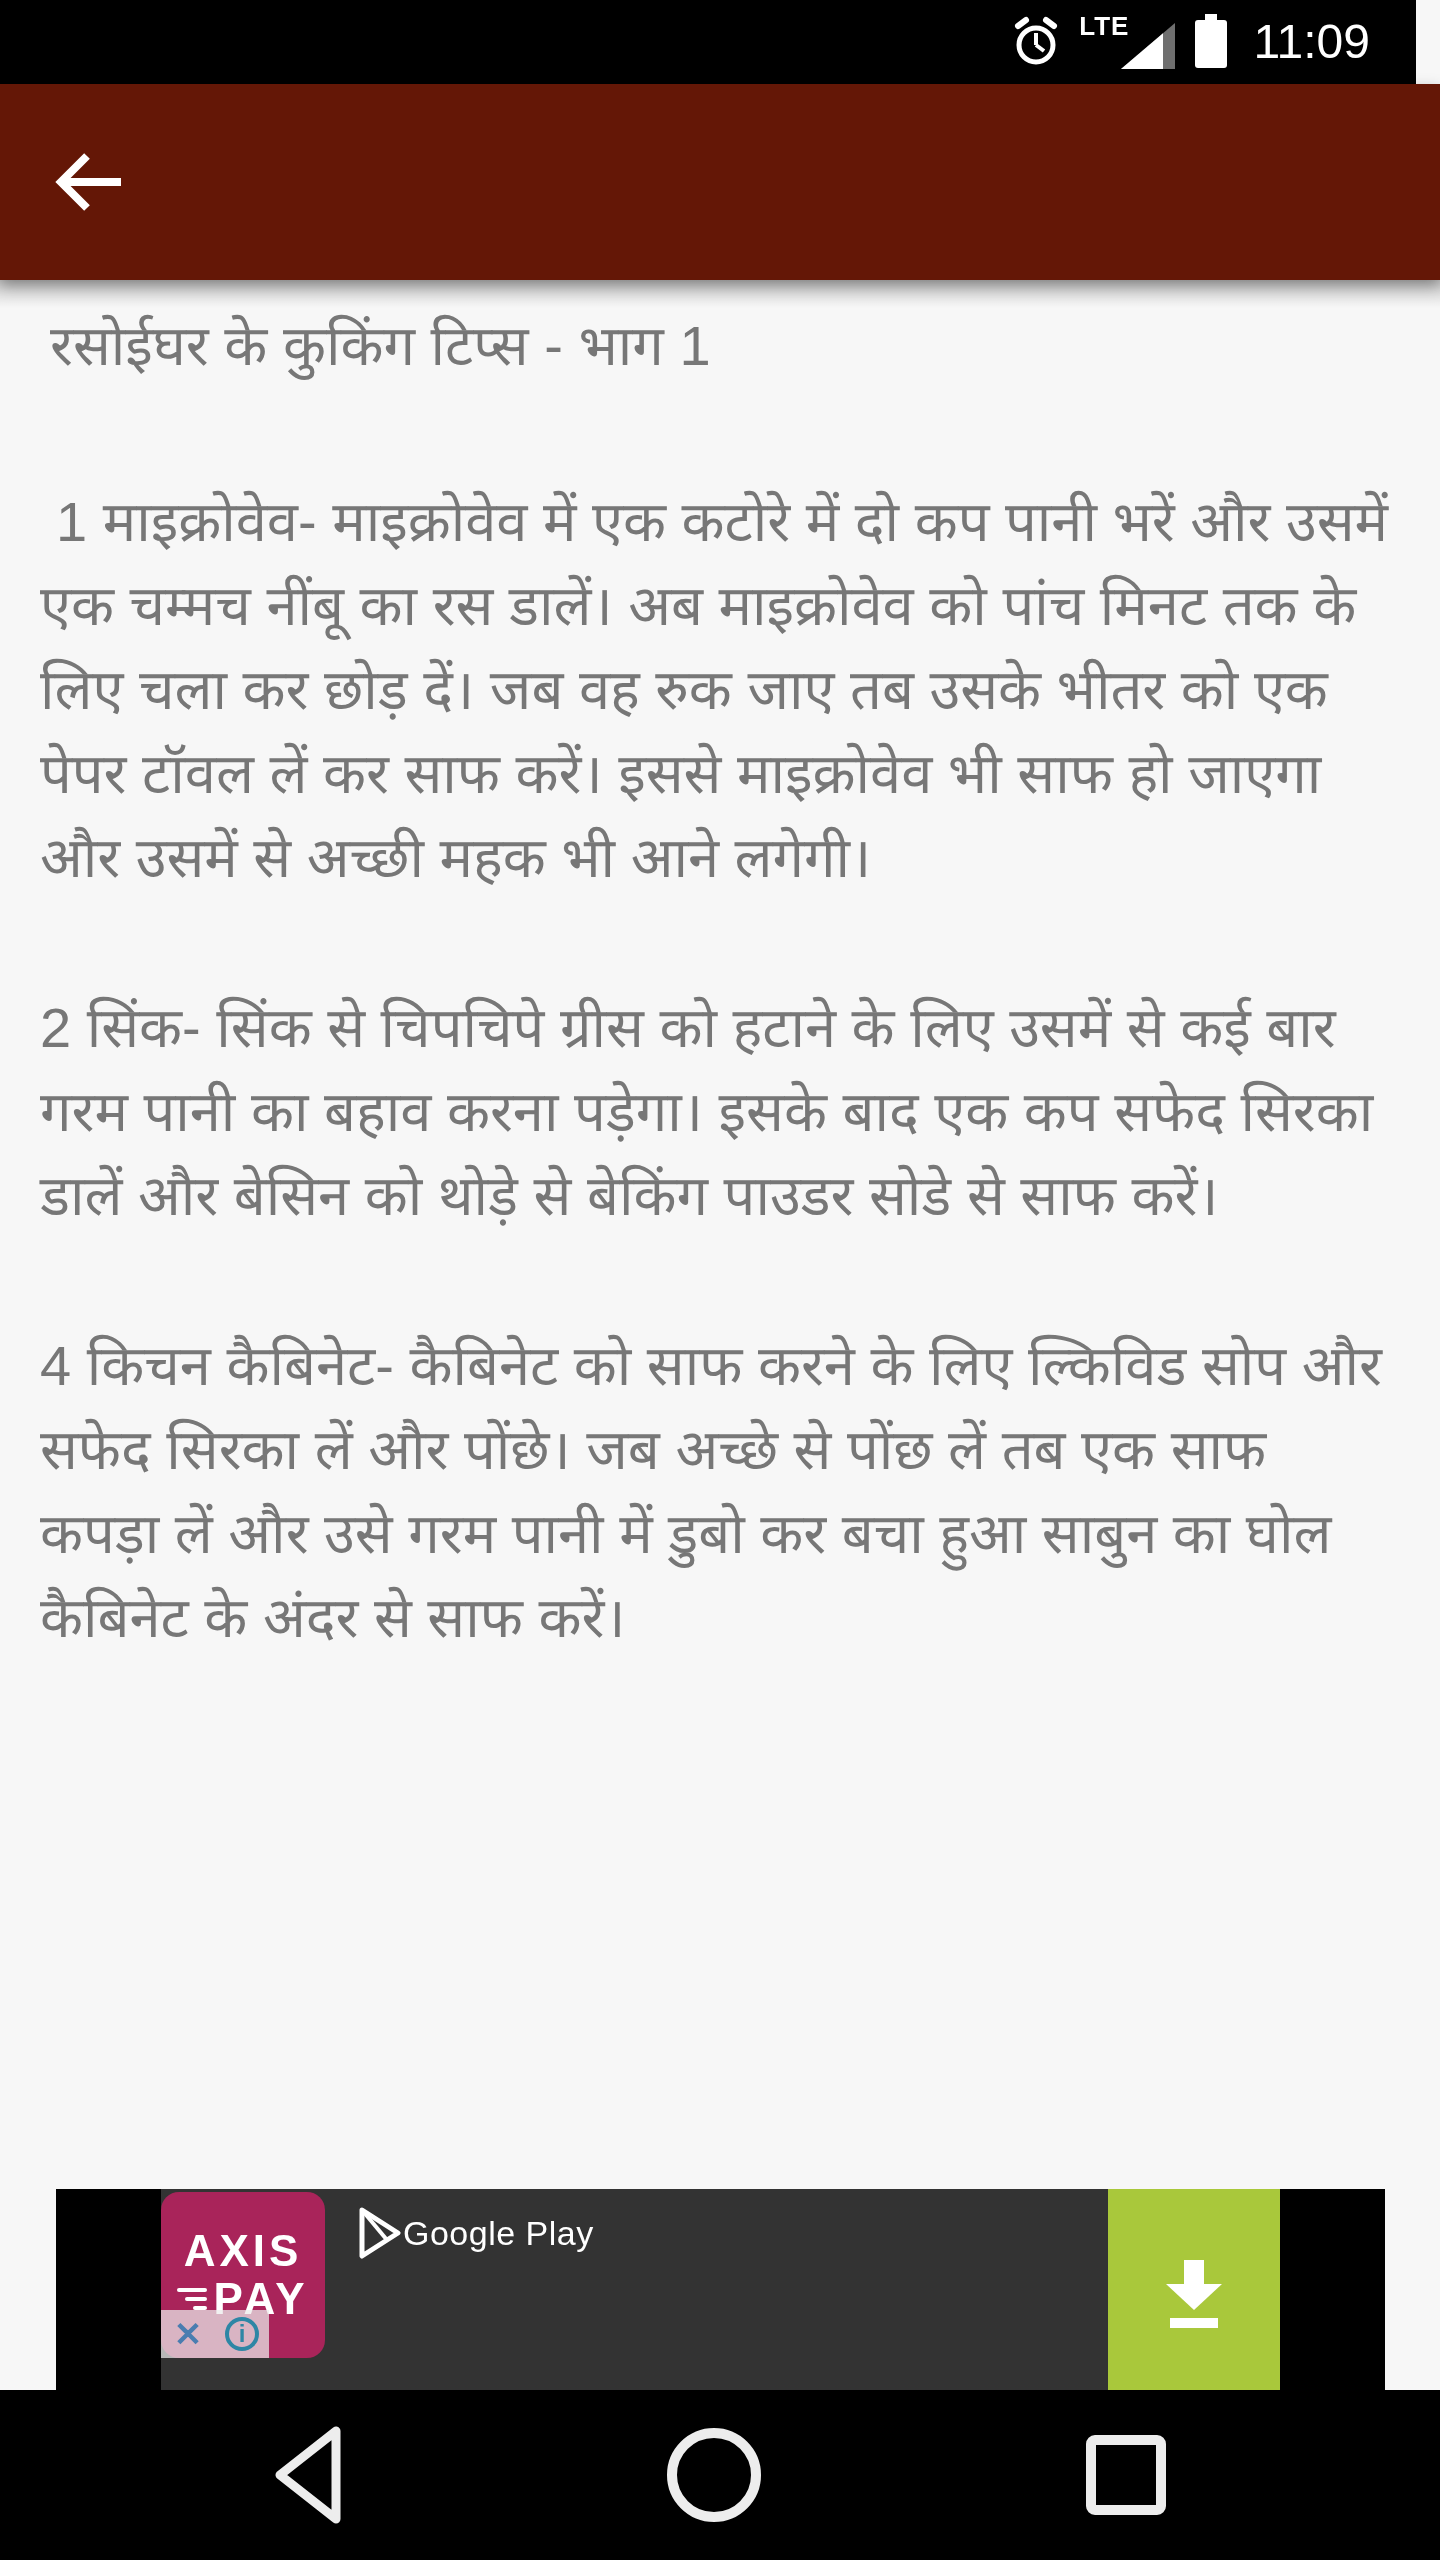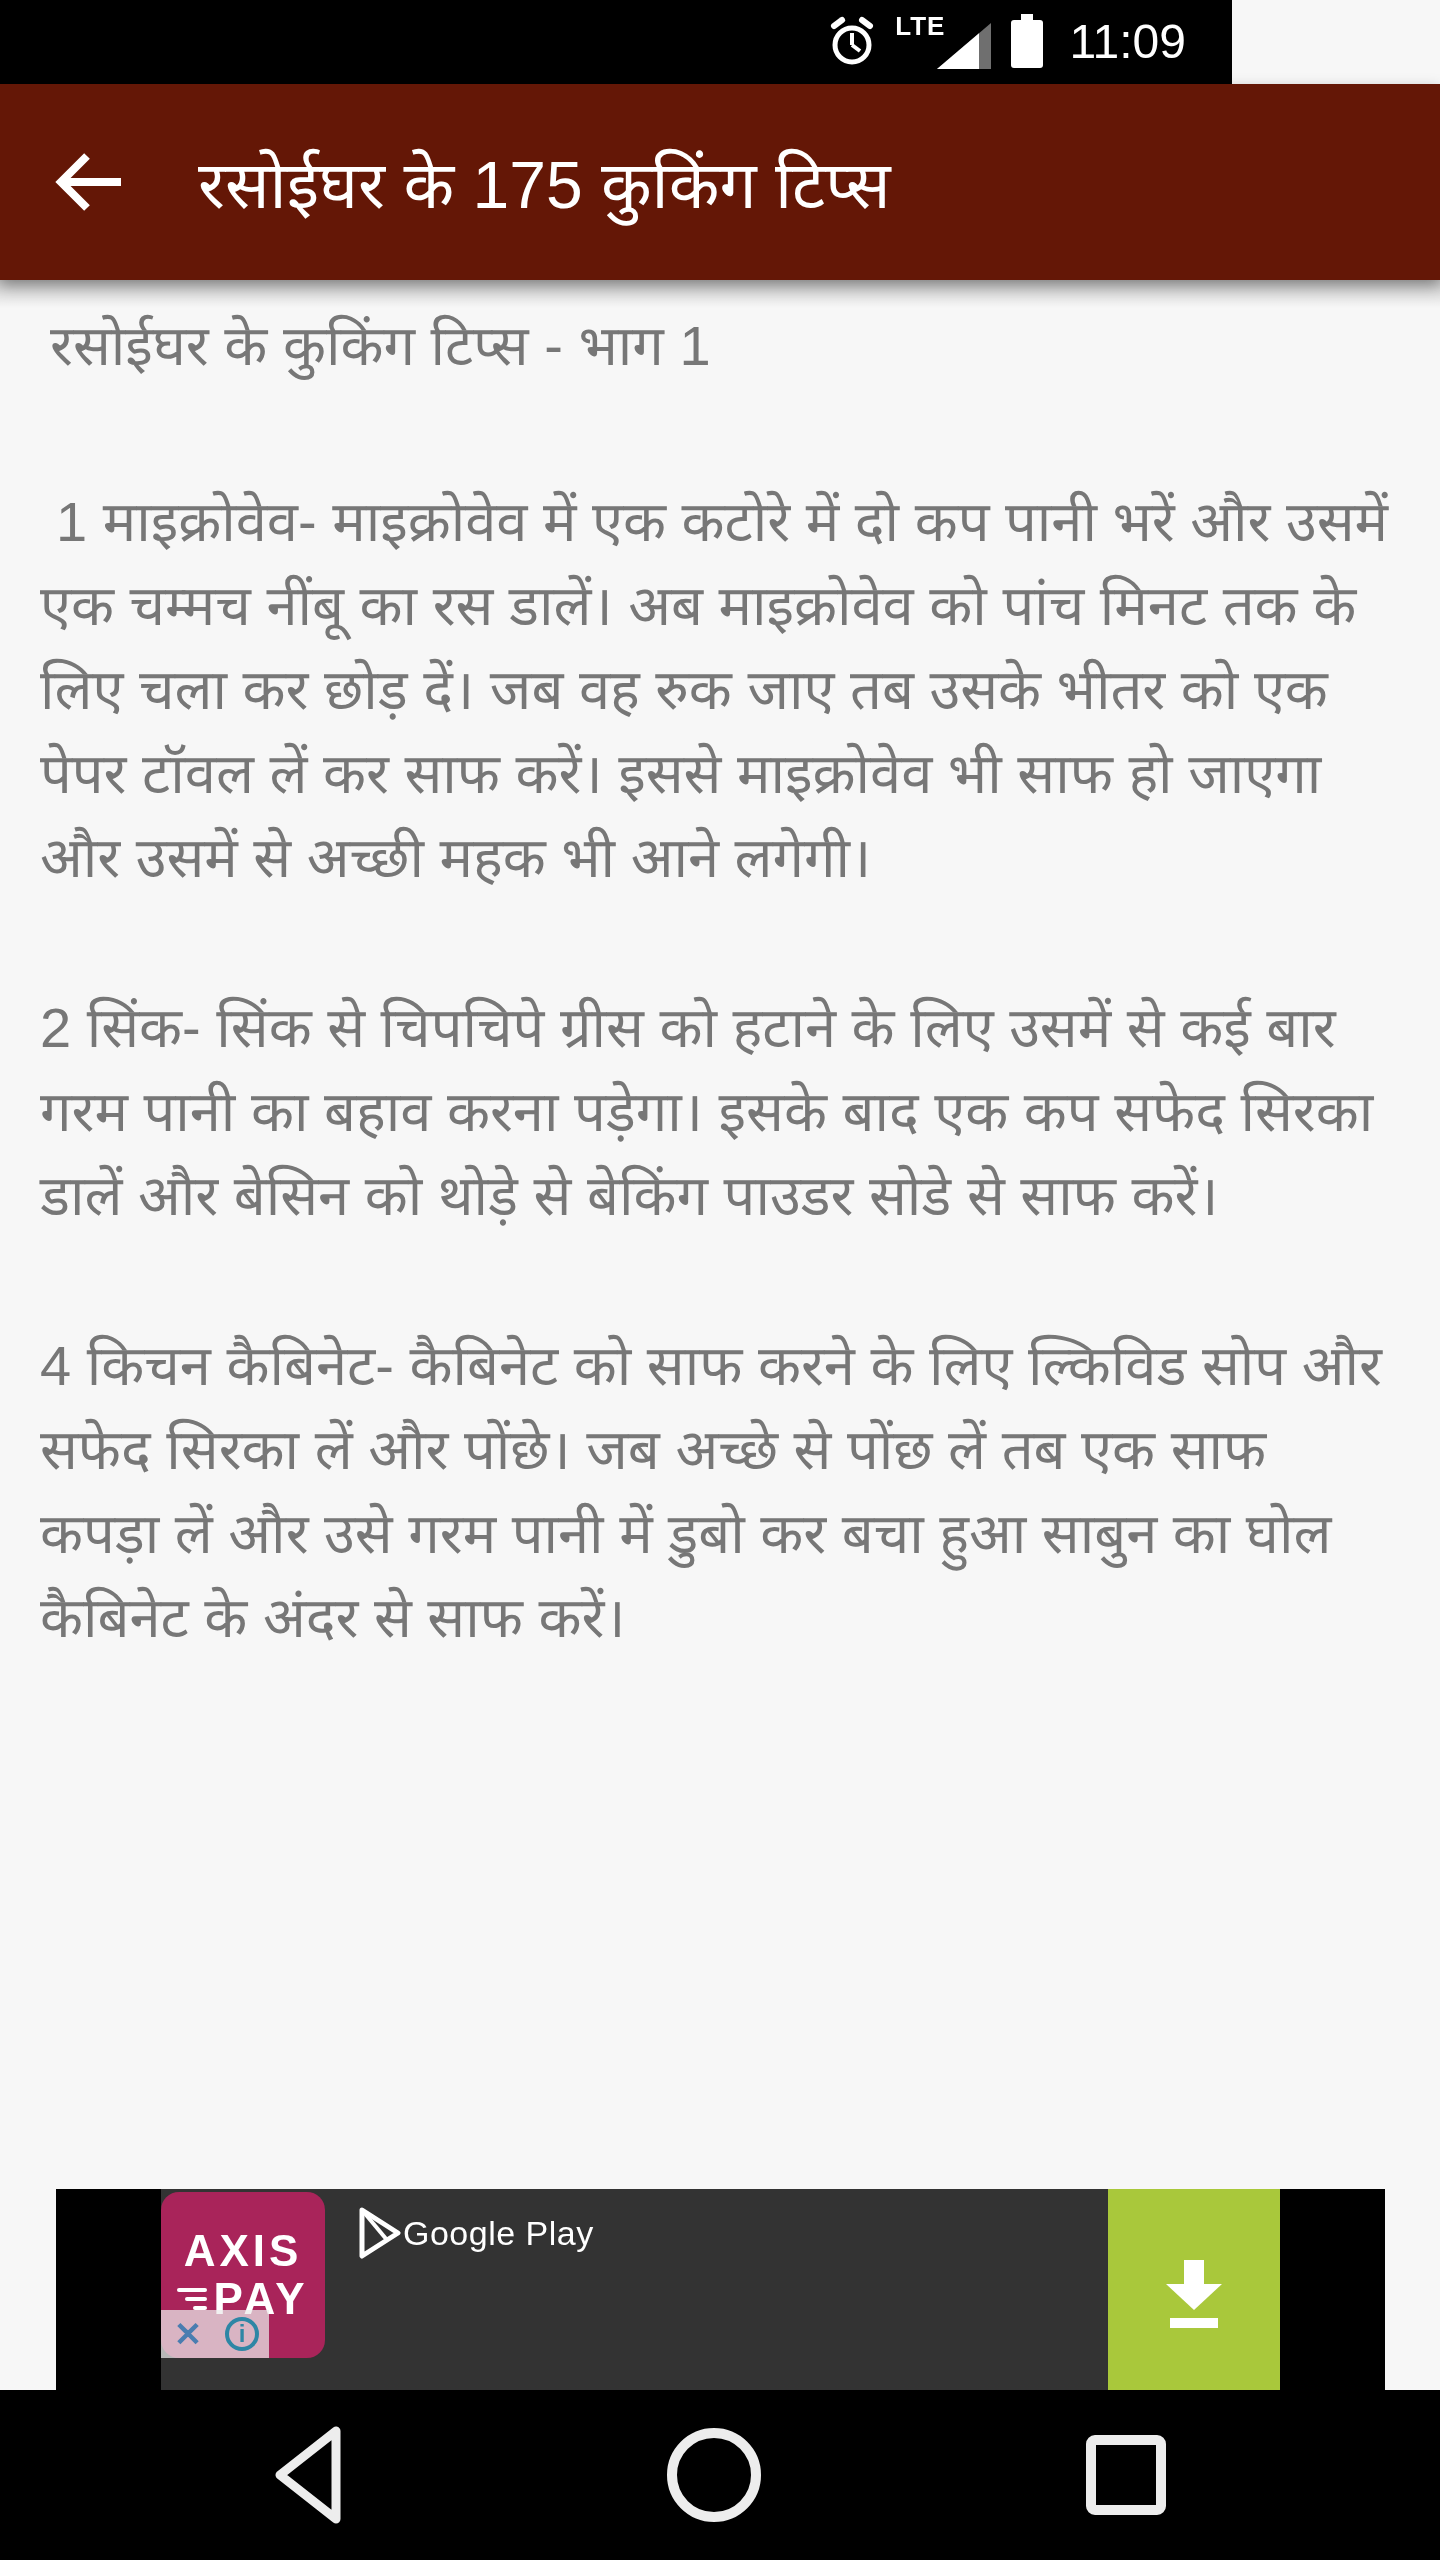--- a/index.html
+++ b/index.html
@@ -7,21 +7,21 @@
   body {
     font-family:"Liberation Sans", sans-serif;
     background:#f7f7f7;
     position:relative;
     overflow:hidden;
   }
   .screen { position:absolute; inset:0; width:1440px; height:2560px; }
 
   
   .status-bar {
-    position:absolute; top:0; left:0; width:1232px; height:84px;
+    position:absolute; top:0; left:0; width:1416px; height:84px;
     background:#000; display:flex; justify-content:flex-end; align-items:center;
     padding-right:46px; z-index:30;
   }
   .status-icons { display:flex; align-items:center; gap:18px; }
   .signal-wrap { display:flex; align-items:flex-start; }
   .lte-label { color:#fff; font-size:26px; line-height:1; margin-top:2px; margin-right:-8px; letter-spacing:1px; font-weight:bold; }
   .status-time { color:#fff; font-size:48px; line-height:1; font-weight:400; margin-left:6px; }
 
   
   .app-bar {
@@ -130,21 +130,20 @@
     </div>
   </header>
 
   <header class="app-bar">
     <button class="back-btn">
       <svg width="70" height="62" viewBox="0 0 70 62">
         <line x1="6" y1="31" x2="66" y2="31" stroke="#fff" stroke-width="8"></line>
         <polyline points="32,5 6,31 32,57" fill="none" stroke="#fff" stroke-width="8"></polyline>
       </svg>
     </button>
-    <h1 class="app-title">रसोईघर के 175 कुकिंग टिप्स</h1>
   </header>
 
   <main class="content">
     <h2 class="article-heading">रसोईघर के कुकिंग टिप्स - भाग 1</h2>
     <p class="tip-paragraph first">1 माइक्रोवेव- माइक्रोवेव में एक कटोरे में दो कप पानी भरें और उसमें एक चम्मच नींबू का रस डालें। अब माइक्रोवेव को पांच मिनट तक के लिए चला कर छोड़ दें। जब वह रुक जाए तब उसके भीतर को एक पेपर टॉवल लें कर साफ करें। इससे माइक्रोवेव भी साफ हो जाएगा और उसमें से अच्छी महक भी आने लगेगी।</p>
     <p class="tip-paragraph">2 सिंक- सिंक से चिपचिपे ग्रीस को हटाने के लिए उसमें से कई बार गरम पानी का बहाव करना पड़ेगा। इसके बाद एक कप सफेद सिरका डालें और बेसिन को थोड़े से बेकिंग पाउडर सोडे से साफ करें।</p>
     <p class="tip-paragraph">4 किचन कैबिनेट- कैबिनेट को साफ करने के लिए ल्किविड सोप और सफेद सिरका लें और पोंछे। जब अच्छे से पोंछ लें तब एक साफ कपड़ा लें और उसे गरम पानी में डुबो कर बचा हुआ साबुन का घोल कैबिनेट के अंदर से साफ करें।</p>
   </main>
 
   <div class="ad-banner">

